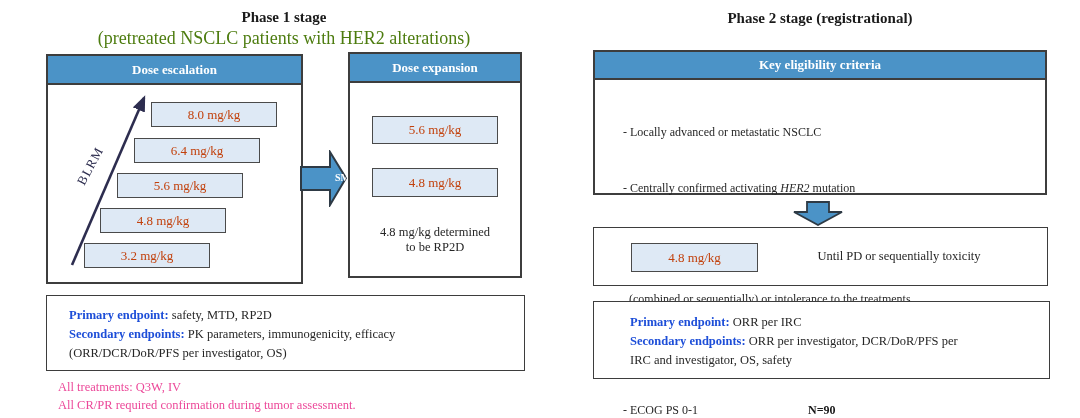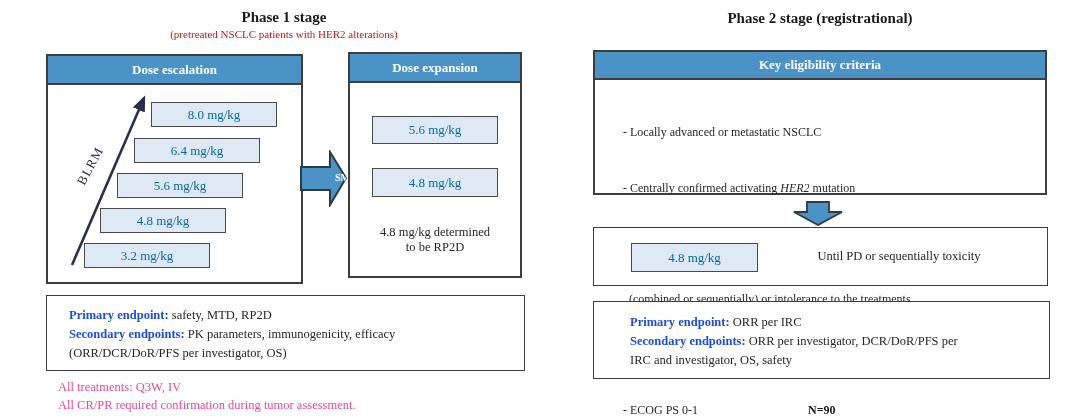--- a/index.html
+++ b/index.html
@@ -1,27 +1,27 @@
 <!DOCTYPE html>
 <html><head>
 <meta charset="utf-8">
 <style>
   html,body{margin:0;padding:0;background:#fff;}
   .canvas{position:relative;width:1080px;height:418px;background:#fff;
           font-family:Liberation Serif, serif;color:#262626;overflow:hidden;}
   .abs{position:absolute;}
   .title{font-size:15px;font-weight:bold;text-align:center;color:#1a1a1a;}
-  .subtitle{font-size:11px;text-align:center;color:#b91c1c;}
+  .subtitle{font-size:18px;text-align:center;color:#4d7c0f;}
   .outline-box{position:absolute;background:#fff;border:2px solid #3d3d3d;box-sizing:border-box;}
   .thin-box{position:absolute;background:#fff;border:1.5px solid #3d3d3d;box-sizing:border-box;}
   .hdr{position:absolute;left:0;top:0;right:0;height:29px;background:#4b93c7;
        border-bottom:2px solid #3d3d3d;display:flex;align-items:center;justify-content:center;
        color:#fff;font-weight:bold;font-size:13px;box-sizing:border-box;}
   .dose{position:absolute;background:#dee9f5;border:1.5px solid #4a4a4a;box-sizing:border-box;
-        display:flex;align-items:center;justify-content:center;font-size:13px;color:#0369a1;}
+        display:flex;align-items:center;justify-content:center;font-size:13px;color:#c2410c;}
   .blrm-label{position:absolute;font-size:13px;color:#2d2d4f;transform:rotate(-62deg);
         letter-spacing:1px;}
   .smc-text{position:absolute;color:#fff;font-weight:bold;font-size:10px;}
   .note{position:absolute;text-align:center;font-size:12.5px;line-height:15px;color:#262626;}
   .bullets{position:absolute;left:28px;top:34px;right:4px;font-size:12px;line-height:18.5px;
         white-space:pre-wrap;color:#262626;}
   .bline{position:relative;}
   .endp{position:absolute;font-size:12.5px;line-height:19px;color:#262626;}
   .endp b{color:#1d4ed8;}
   .foot{position:absolute;font-size:12.5px;line-height:17.5px;color:#ec4899;}

